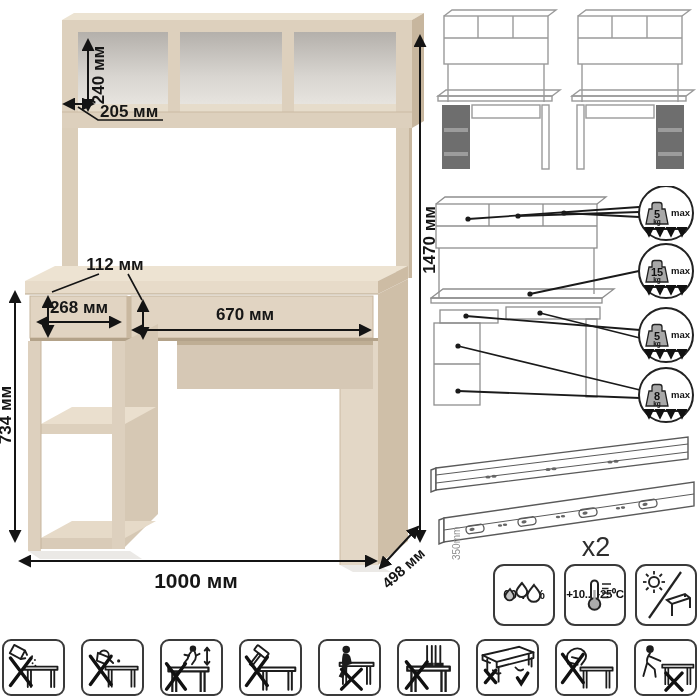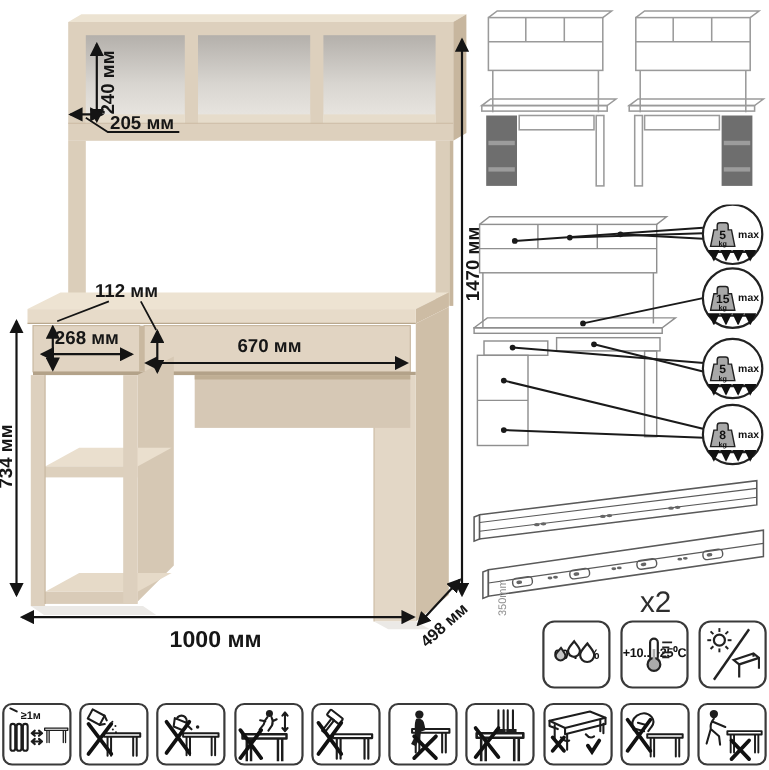--- a/index.html
+++ b/index.html
@@ -352,38 +352,20 @@
         <g stroke="#222" stroke-width="2" fill="none">
           <path d="M26,30 L44,24 L49,28 L31,34 Z"></path>
           <path d="M31,34 V46 M49,28 V38 M44,24 V27"></path>
         </g>
       </svg>
     </div>
   </div>
 
   <div id="warnings-row">
 
-    <div class="tile warn">
-      <svg width="58" height="49" viewBox="0 0 60 52">
-        <text class="wt1" x="14" y="11">≥1м</text>
-        <path class="wl" d="M4,1 l6,3" stroke-width="1.6"></path>
-        <g class="wl">
-          <rect x="4" y="16" width="4.6" height="26" rx="2.3"></rect>
-          <rect x="10" y="16" width="4.6" height="26" rx="2.3"></rect>
-          <rect x="16" y="16" width="4.6" height="26" rx="2.3"></rect>
-        </g>
-        <g class="wl" stroke-width="1.8">
-          <path d="M24.5,25 h10 M27.5,22.5 24.5,25 27.5,27.5 M31.5,22.5 34.5,25 31.5,27.5"></path>
-          <path d="M24.5,33 h10 M27.5,30.5 24.5,33 27.5,35.5 M31.5,30.5 34.5,33 31.5,35.5"></path>
-        </g>
-        <g class="wl" transform="translate(37,20) scale(0.62)">
-          <path d="M0,0 h36 v3.5 h-36 z M3.5,3.5 v19 M7,3.5 v19 M29,3.5 v19 M32.5,3.5 v19"></path>
-        </g>
-      </svg>
-    </div>
 
     <div class="tile warn">
       <svg width="58" height="49" viewBox="0 0 60 52">
         <g class="wl" transform="translate(20,25) scale(0.97)">
           <path d="M0,0 h36 v3.5 h-36 z M3.5,3.5 v19 M7,3.5 v19 M29,3.5 v19 M32.5,3.5 v19"></path>
         </g>
         <g class="wl" transform="translate(9,2) rotate(28)">
           <rect width="13" height="10"></rect>
             <path d="M13,0 l4,3 M13,10 l4,-3"></path>
         </g>

